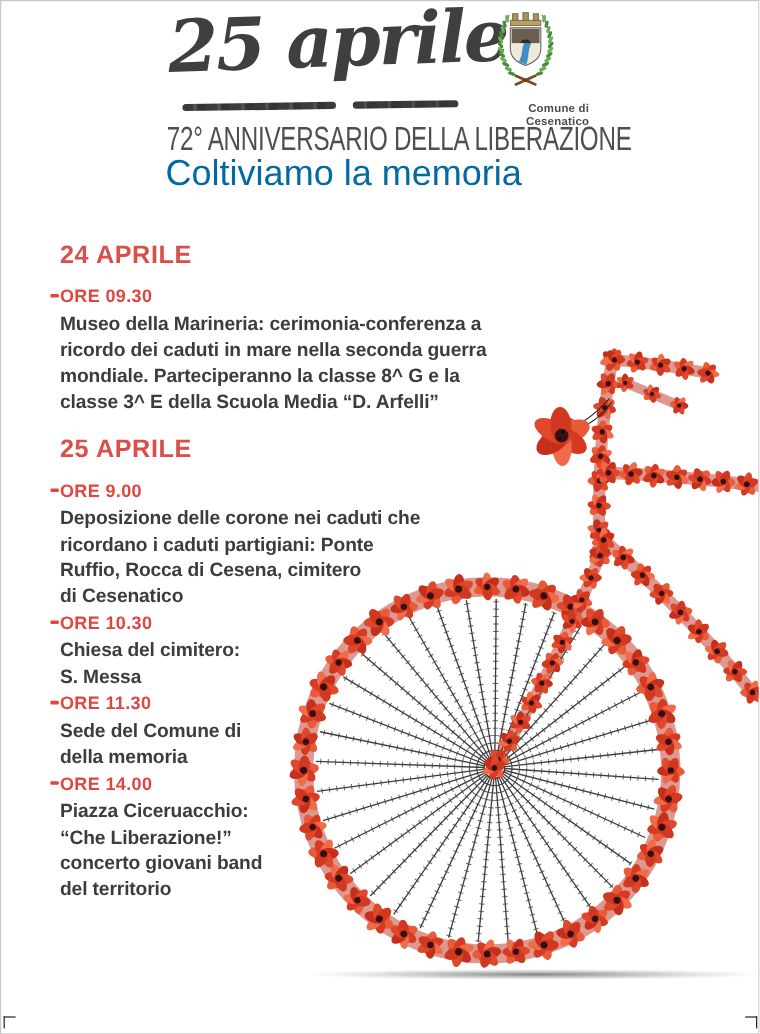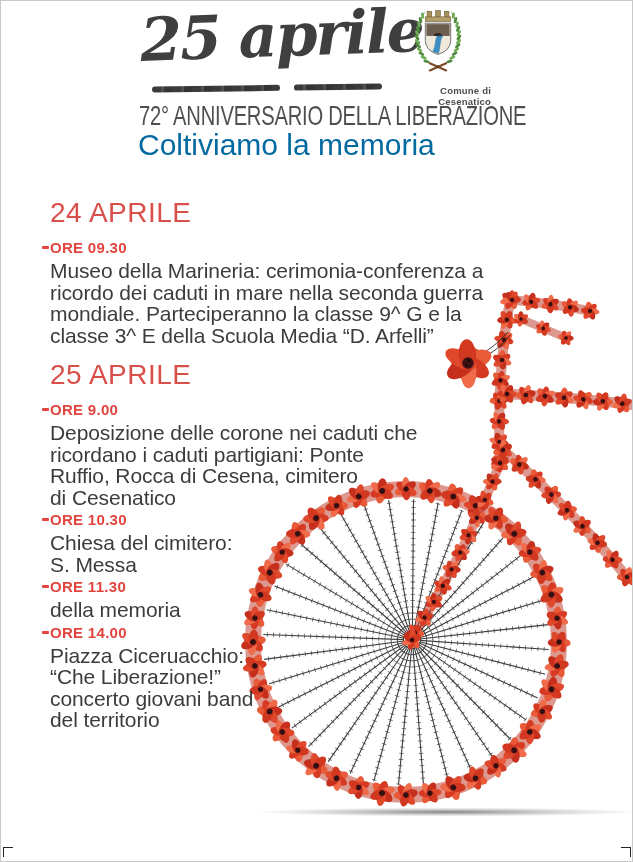--- a/index.html
+++ b/index.html
@@ -33,35 +33,35 @@
   }
   .logo{position:absolute;left:394px;top:5px;width:86px;height:78px;}
   .logo-caption{
     position:absolute;left:386px;top:84px;width:104px;text-align:right;
     font-size:9.5px;font-weight:700;color:#4b4b4b;letter-spacing:0.2px;
   }
   
   .schedule{position:absolute;left:49px;top:201px;width:400px;z-index:2;}
   .day-block{margin:0 0 18px 0;}
   .day-title{
-    margin:0 0 16px 0;font-size:28px;line-height:22px;font-weight:400;
+    margin:0 0 16px 0;font-size:21px;line-height:22px;font-weight:700;
     color:var(--heading-red,#d94f4a);letter-spacing:0.5px;
   }
   .event{margin:0 0 4px 0;}
   .time{
     font-size:15px;line-height:16px;font-weight:800;color:var(--time-red,#e2453f);
     letter-spacing:0.3px;margin:0 0 4px 0;
   }
   .time::before{
     content:"";display:inline-block;width:7px;height:3px;
     background:var(--time-red,#e2453f);margin-right:1px;margin-left:-8px;
     vertical-align:4px;border-radius:1px;
   }
   .line{
-    font-size:21px;line-height:21.5px;font-weight:400;
+    font-size:16px;line-height:21.5px;font-weight:700;
     color:var(--text-dark,#3d3c3c);letter-spacing:-0.1px;white-space:nowrap;
   }
   
   #bike-art{position:absolute;left:0;top:0;z-index:1;pointer-events:none;}
   
   .crop{position:absolute;width:9px;height:9px;}
   .crop.bl{left:2px;top:846px;border-left:1.5px solid #222;border-top:1.5px solid #222;}
   .crop.br{left:620px;top:846px;border-right:1.5px solid #222;border-top:1.5px solid #222;}
 </style>
 </head>
@@ -342,21 +342,21 @@
 
   <section class="schedule" id="schedule">
     <div class="day-block">
       <h2 class="day-title">24 APRILE</h2>
       <div class="events">
     <div class="event">
       <div class="time">ORE 09.30</div>
       <div class="lines">
               <div class="line">Museo della Marineria: cerimonia-conferenza a</div>
               <div class="line">ricordo dei caduti in mare nella seconda guerra</div>
-              <div class="line">mondiale. Parteciperanno la classe 9^ G e la</div>
+              <div class="line">mondiale. Parteciperanno la classe 8^ G e la</div>
               <div class="line">classe 3^ E della Scuola Media “D. Arfelli”</div>
             </div>
     </div>
   </div>
     </div>
 
     <div class="day-block">
       <h2 class="day-title">25 APRILE</h2>
       <div class="events">
     <div class="event">
@@ -373,20 +373,21 @@
       <div class="time">ORE 10.30</div>
       <div class="lines">
               <div class="line">Chiesa del cimitero:</div>
               <div class="line">S. Messa</div>
             </div>
     </div>
 
     <div class="event">
       <div class="time">ORE 11.30</div>
       <div class="lines">
+              <div class="line">Sede del Comune di</div>
               <div class="line">della memoria</div>
             </div>
     </div>
 
     <div class="event">
       <div class="time">ORE 14.00</div>
       <div class="lines">
               <div class="line">Piazza Ciceruacchio:</div>
               <div class="line">“Che Liberazione!”</div>
               <div class="line">concerto giovani band</div>

